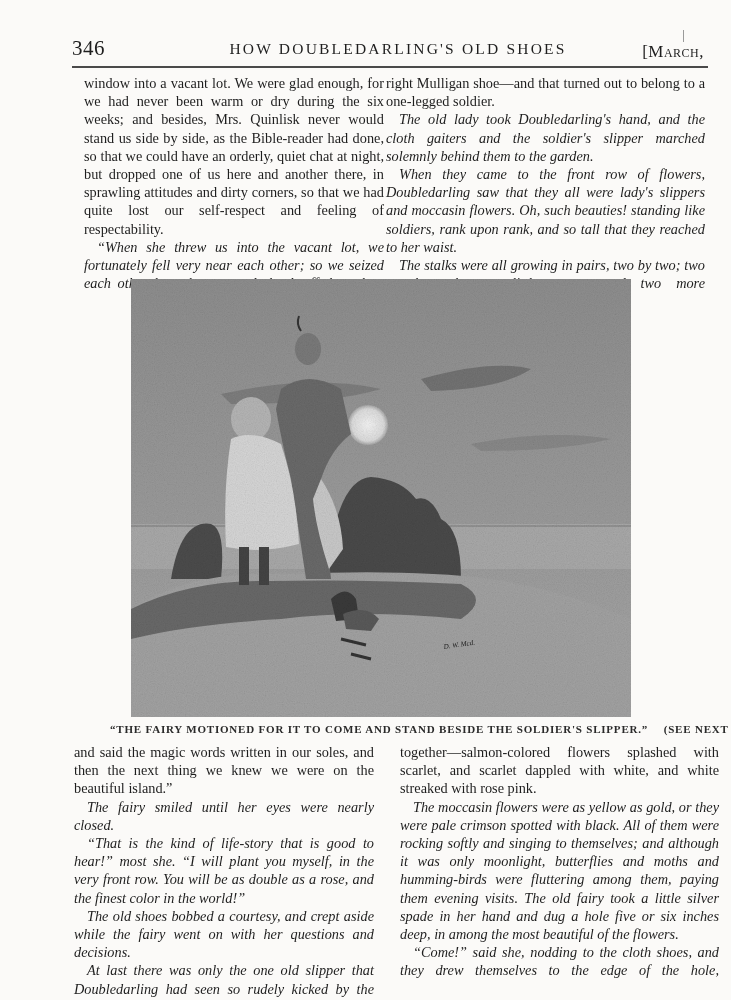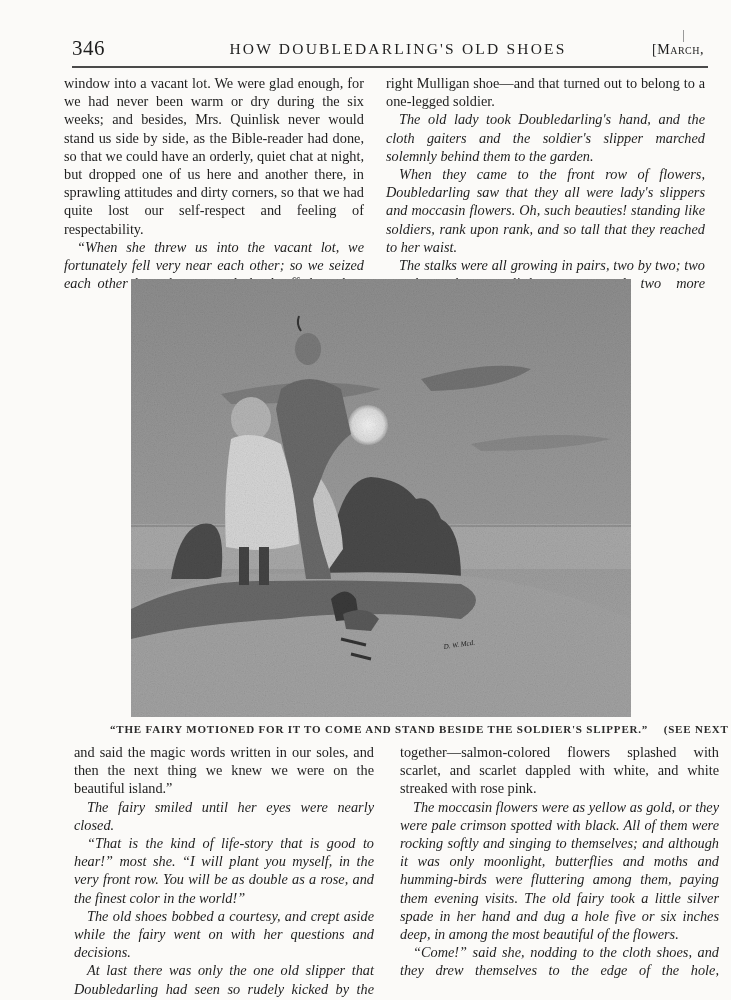--- a/index.html
+++ b/index.html
@@ -12,31 +12,31 @@
   }
   .page { position: absolute; left: 0; top: 0; width: 731px; height: 1000px; }
   .running-head {
     position: absolute; left: 72px; top: 34px; width: 636px; height: 30px;
   }
   .folio { position: absolute; left: 0; top: 2px; font-size: 21px; letter-spacing: 0.5px; }
   .head-title {
     position: absolute; left: 16px; right: 0; top: 6px; text-align: center;
     font-size: 15.5px; letter-spacing: 2.2px;
   }
-  .head-month { position: absolute; right: 4px; top: 8px; font-size: 14px; font-variant: small-caps; letter-spacing: 0.5px; }
+  .head-month { position: absolute; right: 4px; top: 8px; font-size: 17px; font-variant: small-caps; letter-spacing: 0.5px; }
   .head-rule { position: absolute; left: 72px; top: 66px; width: 636px; height: 2px; background: #4a4a4a; }
   .tick-mark { position: absolute; left: 683px; top: 30px; width: 1px; height: 12px; background: #9a9a9a; }
 
   .col {
     position: absolute; font-size: 14.3px; line-height: 18.2px; text-align: justify;
   }
   .col p { margin: 0; }
   .col p.indent { text-indent: 13px; font-style: italic; }
   .col p.last { text-align-last: justify; }
-  .col-left-top { left: 64px; top: 74px; width: 300px; }
+  .col-left-top { left: 84px; top: 74px; width: 300px; }
   .col-right-top { left: 386px; top: 74px; width: 319px; }
   .col-left-bot { left: 74px; top: 743px; width: 300px; }
   .col-right-bot { left: 400px; top: 743px; width: 319px; }
 
   .figure {
     position: absolute; left: 131px; top: 279px; width: 500px; height: 438px;
     overflow: hidden;
   }
   .figure svg { display: block; }
   .caption {

